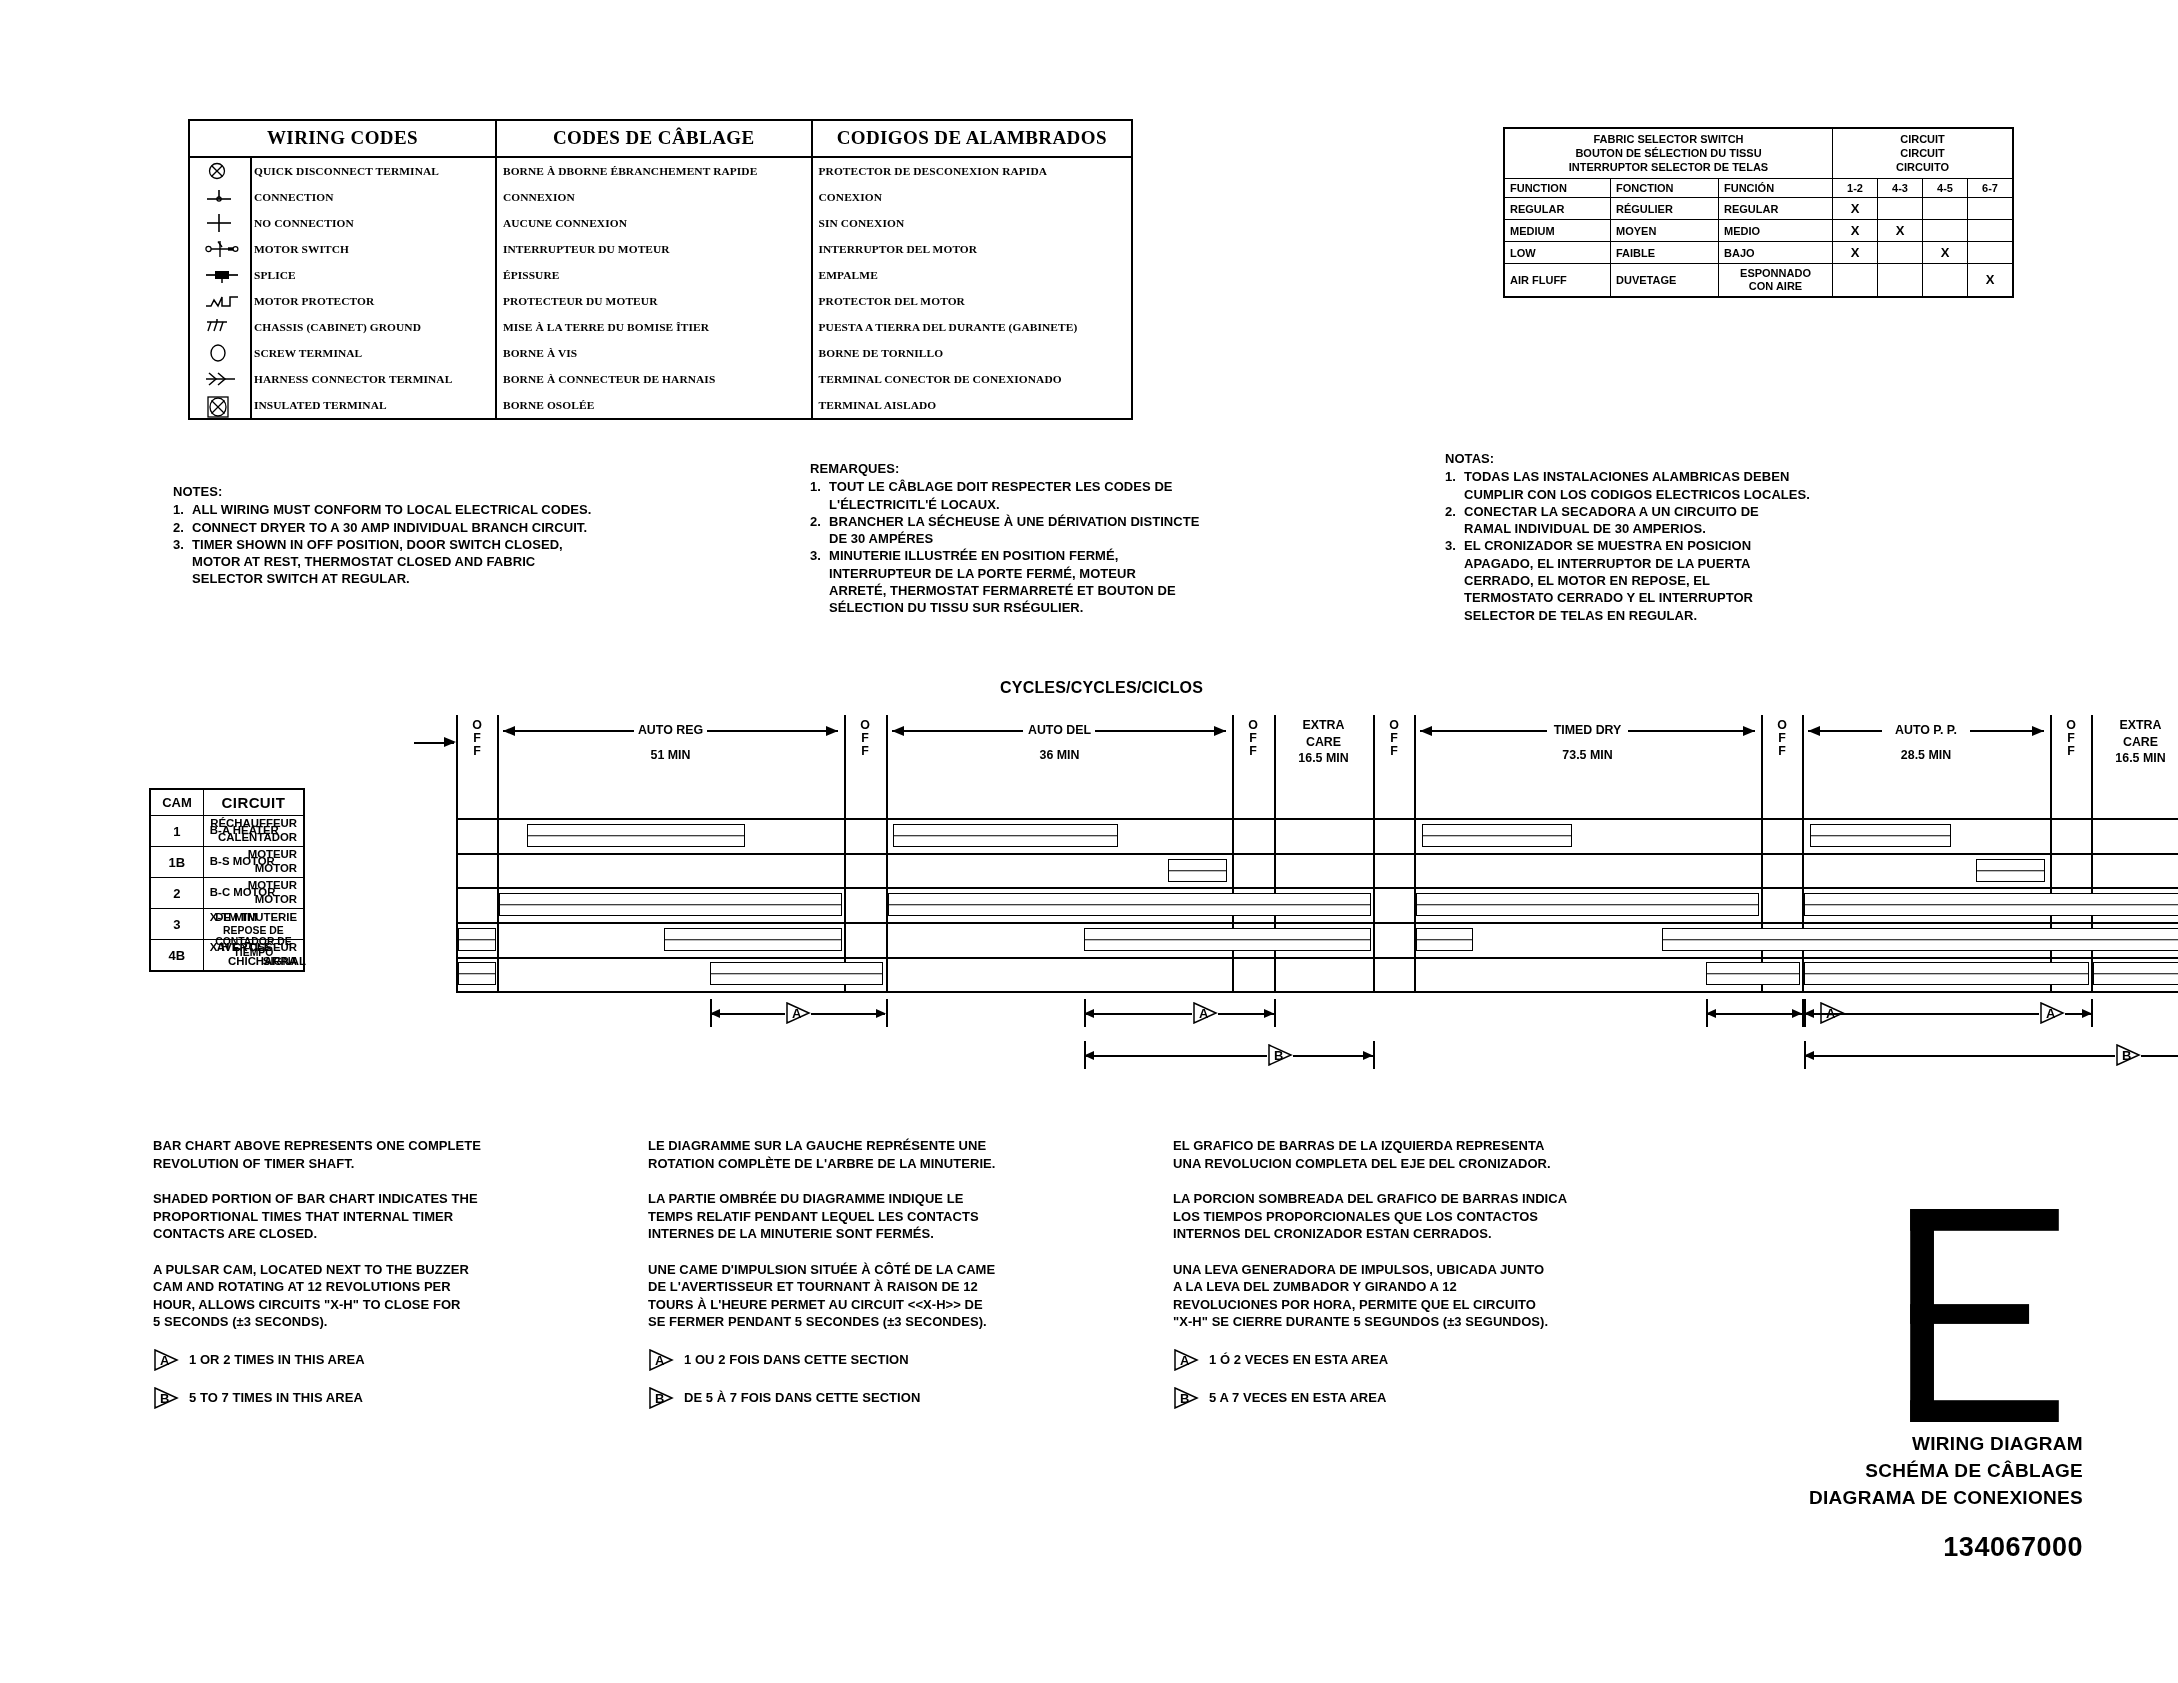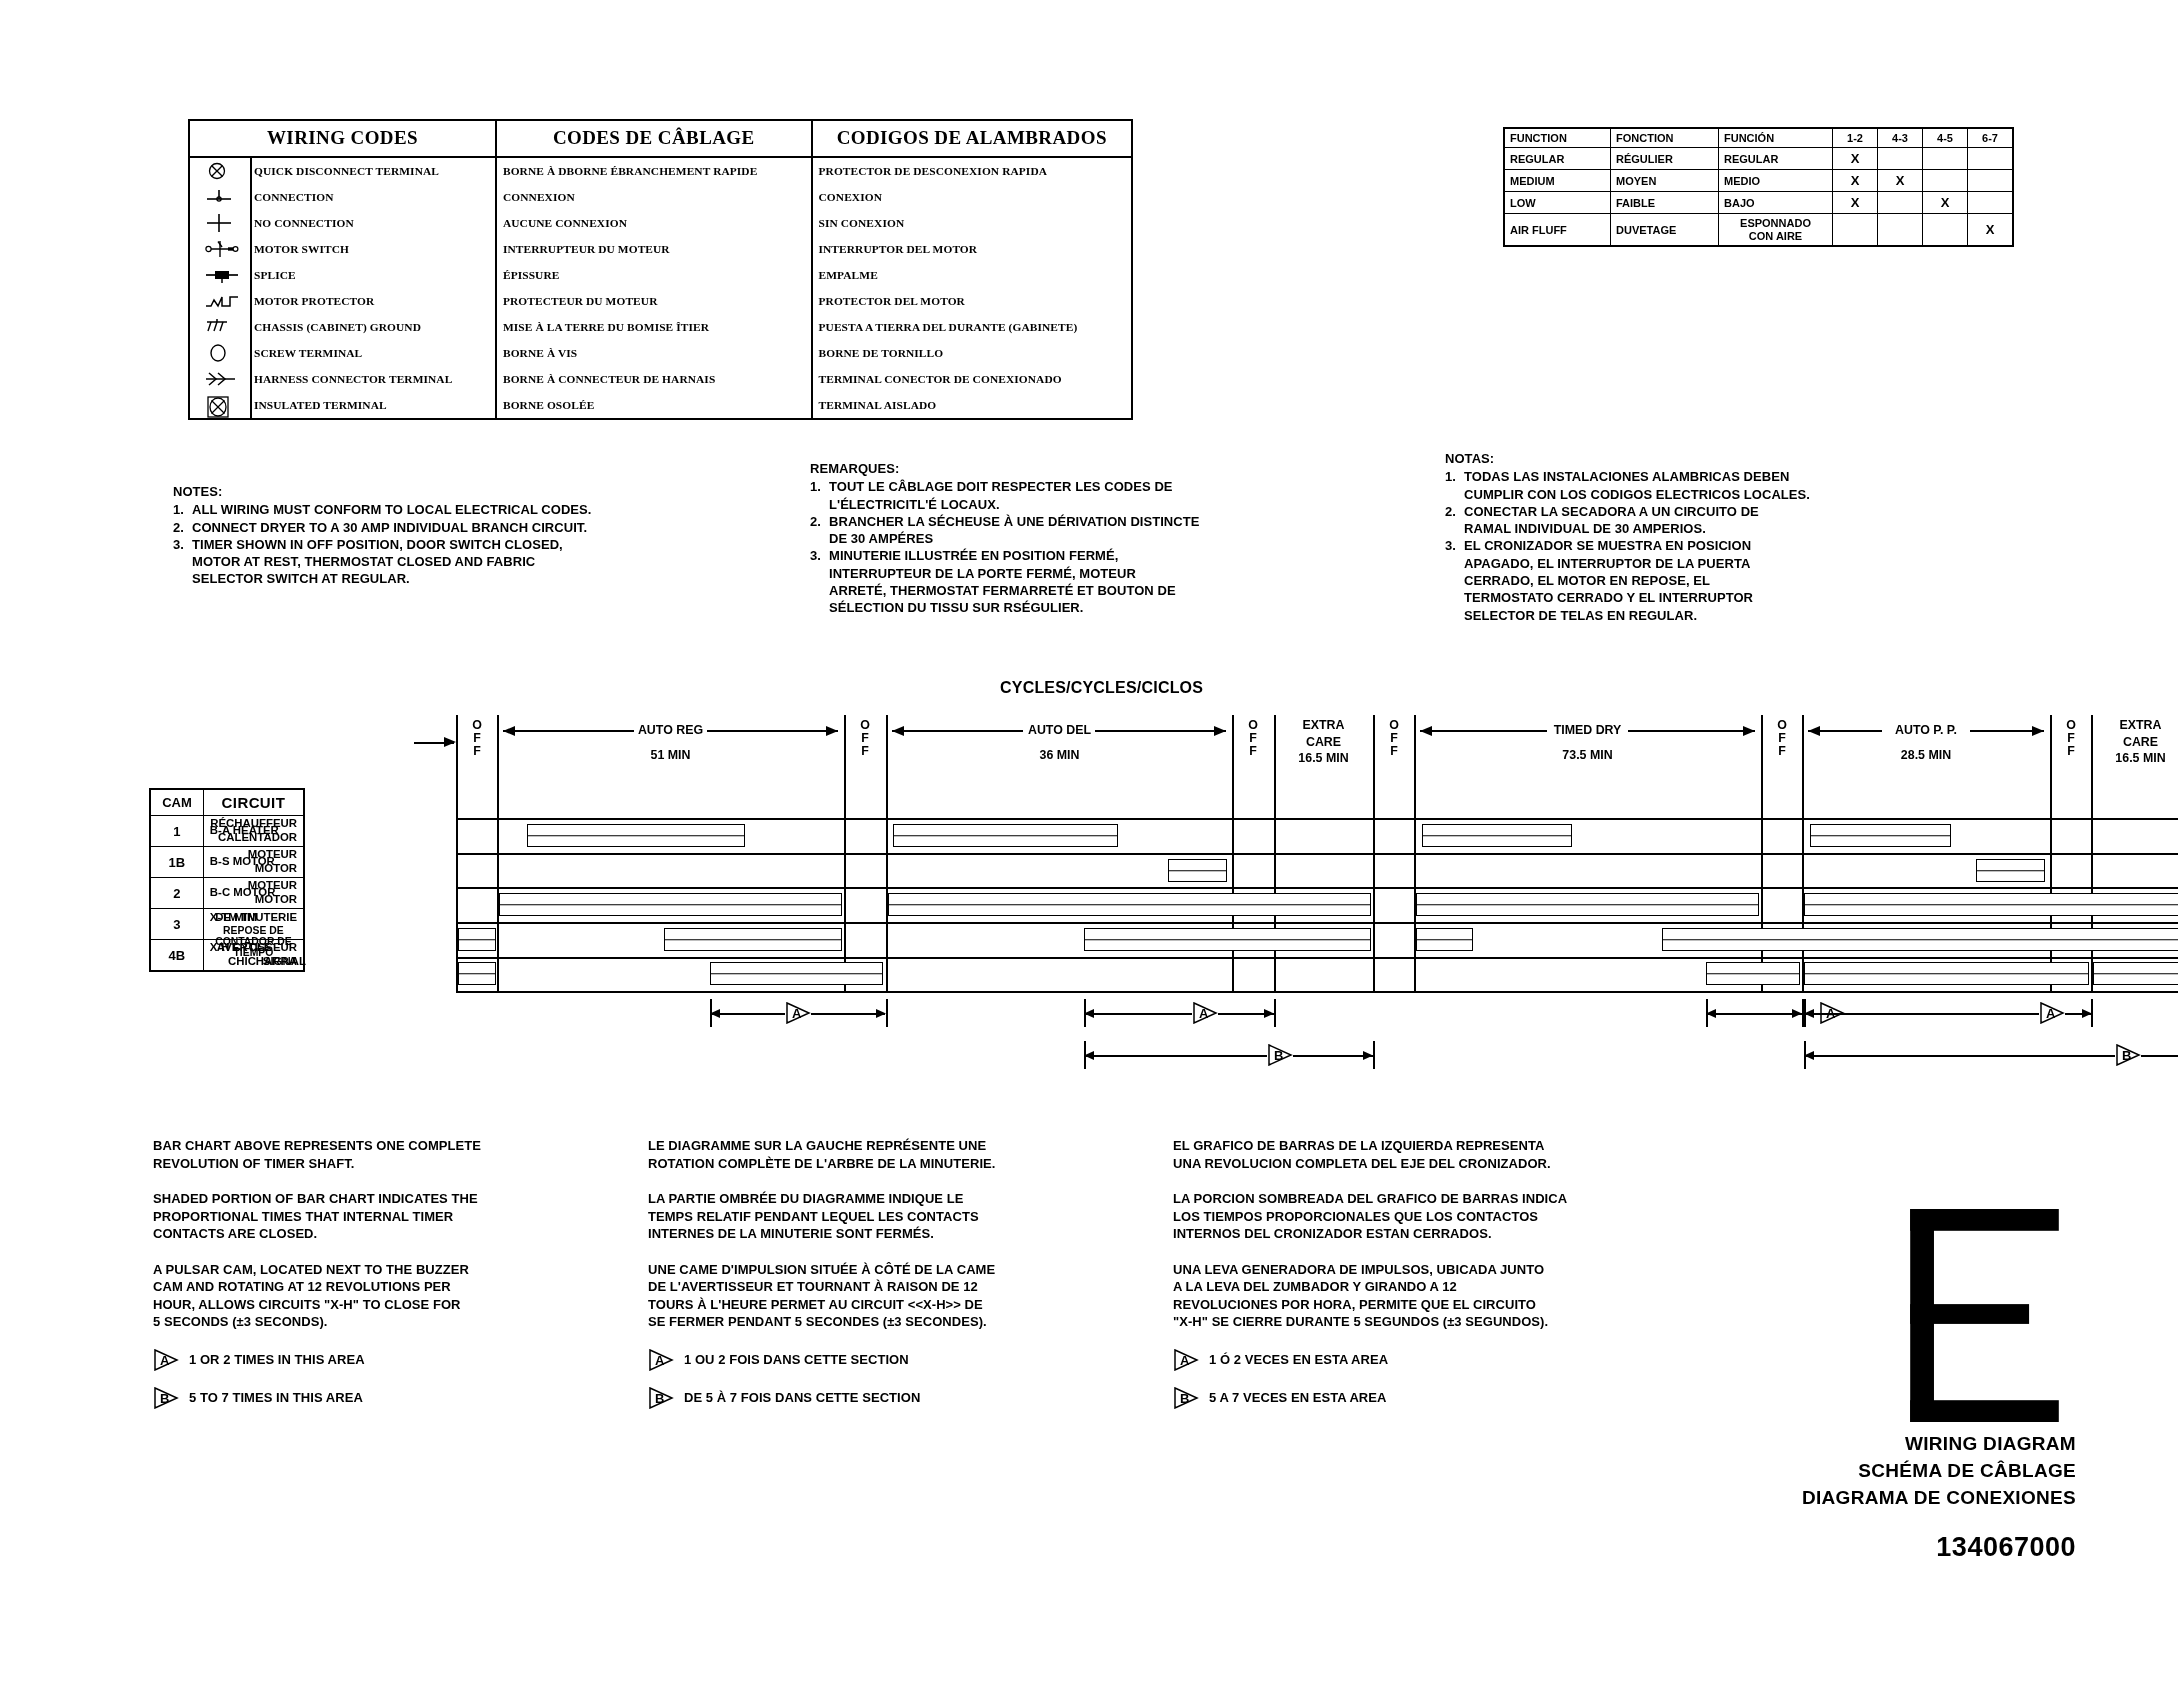--- a/index.html
+++ b/index.html
@@ -83,21 +83,21 @@
   .tri svg{position:absolute;left:0;top:0;}
 
   
   .btxt{font-size:13px;font-weight:bold;line-height:1.35;letter-spacing:0.05px;}
   .btxt p{margin:0 0 18px 0;}
   .legrow{display:flex;align-items:center;margin-bottom:16px;gap:10px;}
   .legrow .lt{font-size:13px;font-weight:bold;}
 
   
   #bigE{right:119px;bottom:257px;}
-  #titleblock{right:102px;bottom:117px;text-align:right;}
+  #titleblock{right:95px;bottom:117px;text-align:right;}
   #titleblock div{font-size:19px;font-weight:bold;letter-spacing:0.3px;line-height:1.42;}
   #titleblock .num{font-size:27px;margin-top:16px;letter-spacing:0.5px;}
 </style>
 </head>
 <body>
 
 <div class="abs" id="codes-table">
   <table>
     <thead>
       <tr>
@@ -208,20 +208,32 @@
           <td>BORNE OSOLÉE</td>
           <td>TERMINAL AISLADO</td>
         </tr>
       </tbody>
   </table>
 </div>
 
 <div class="abs" id="fabric-table">
   <table>
     <tbody>
+        <tr>
+      <td class="hdr" colspan="3">
+        <div>FABRIC SELECTOR SWITCH</div>
+        <div>BOUTON DE SÉLECTION DU TISSU</div>
+        <div>INTERRUPTOR SELECTOR DE TELAS</div>
+      </td>
+      <td class="hdr" colspan="4">
+        <div>CIRCUIT</div>
+        <div>CIRCUIT</div>
+        <div>CIRCUITO</div>
+      </td>
+    </tr>
     <tr id="fabric-colhdr">
       <td class="fn">FUNCTION</td>
       <td class="fn2">FONCTION</td>
       <td class="fn3">FUNCIÓN</td>
       <td class="cw">1-2</td>
       <td class="cw">4-3</td>
       <td class="cw">4-5</td>
       <td class="cw">6-7</td>
     </tr>
     </tbody>

